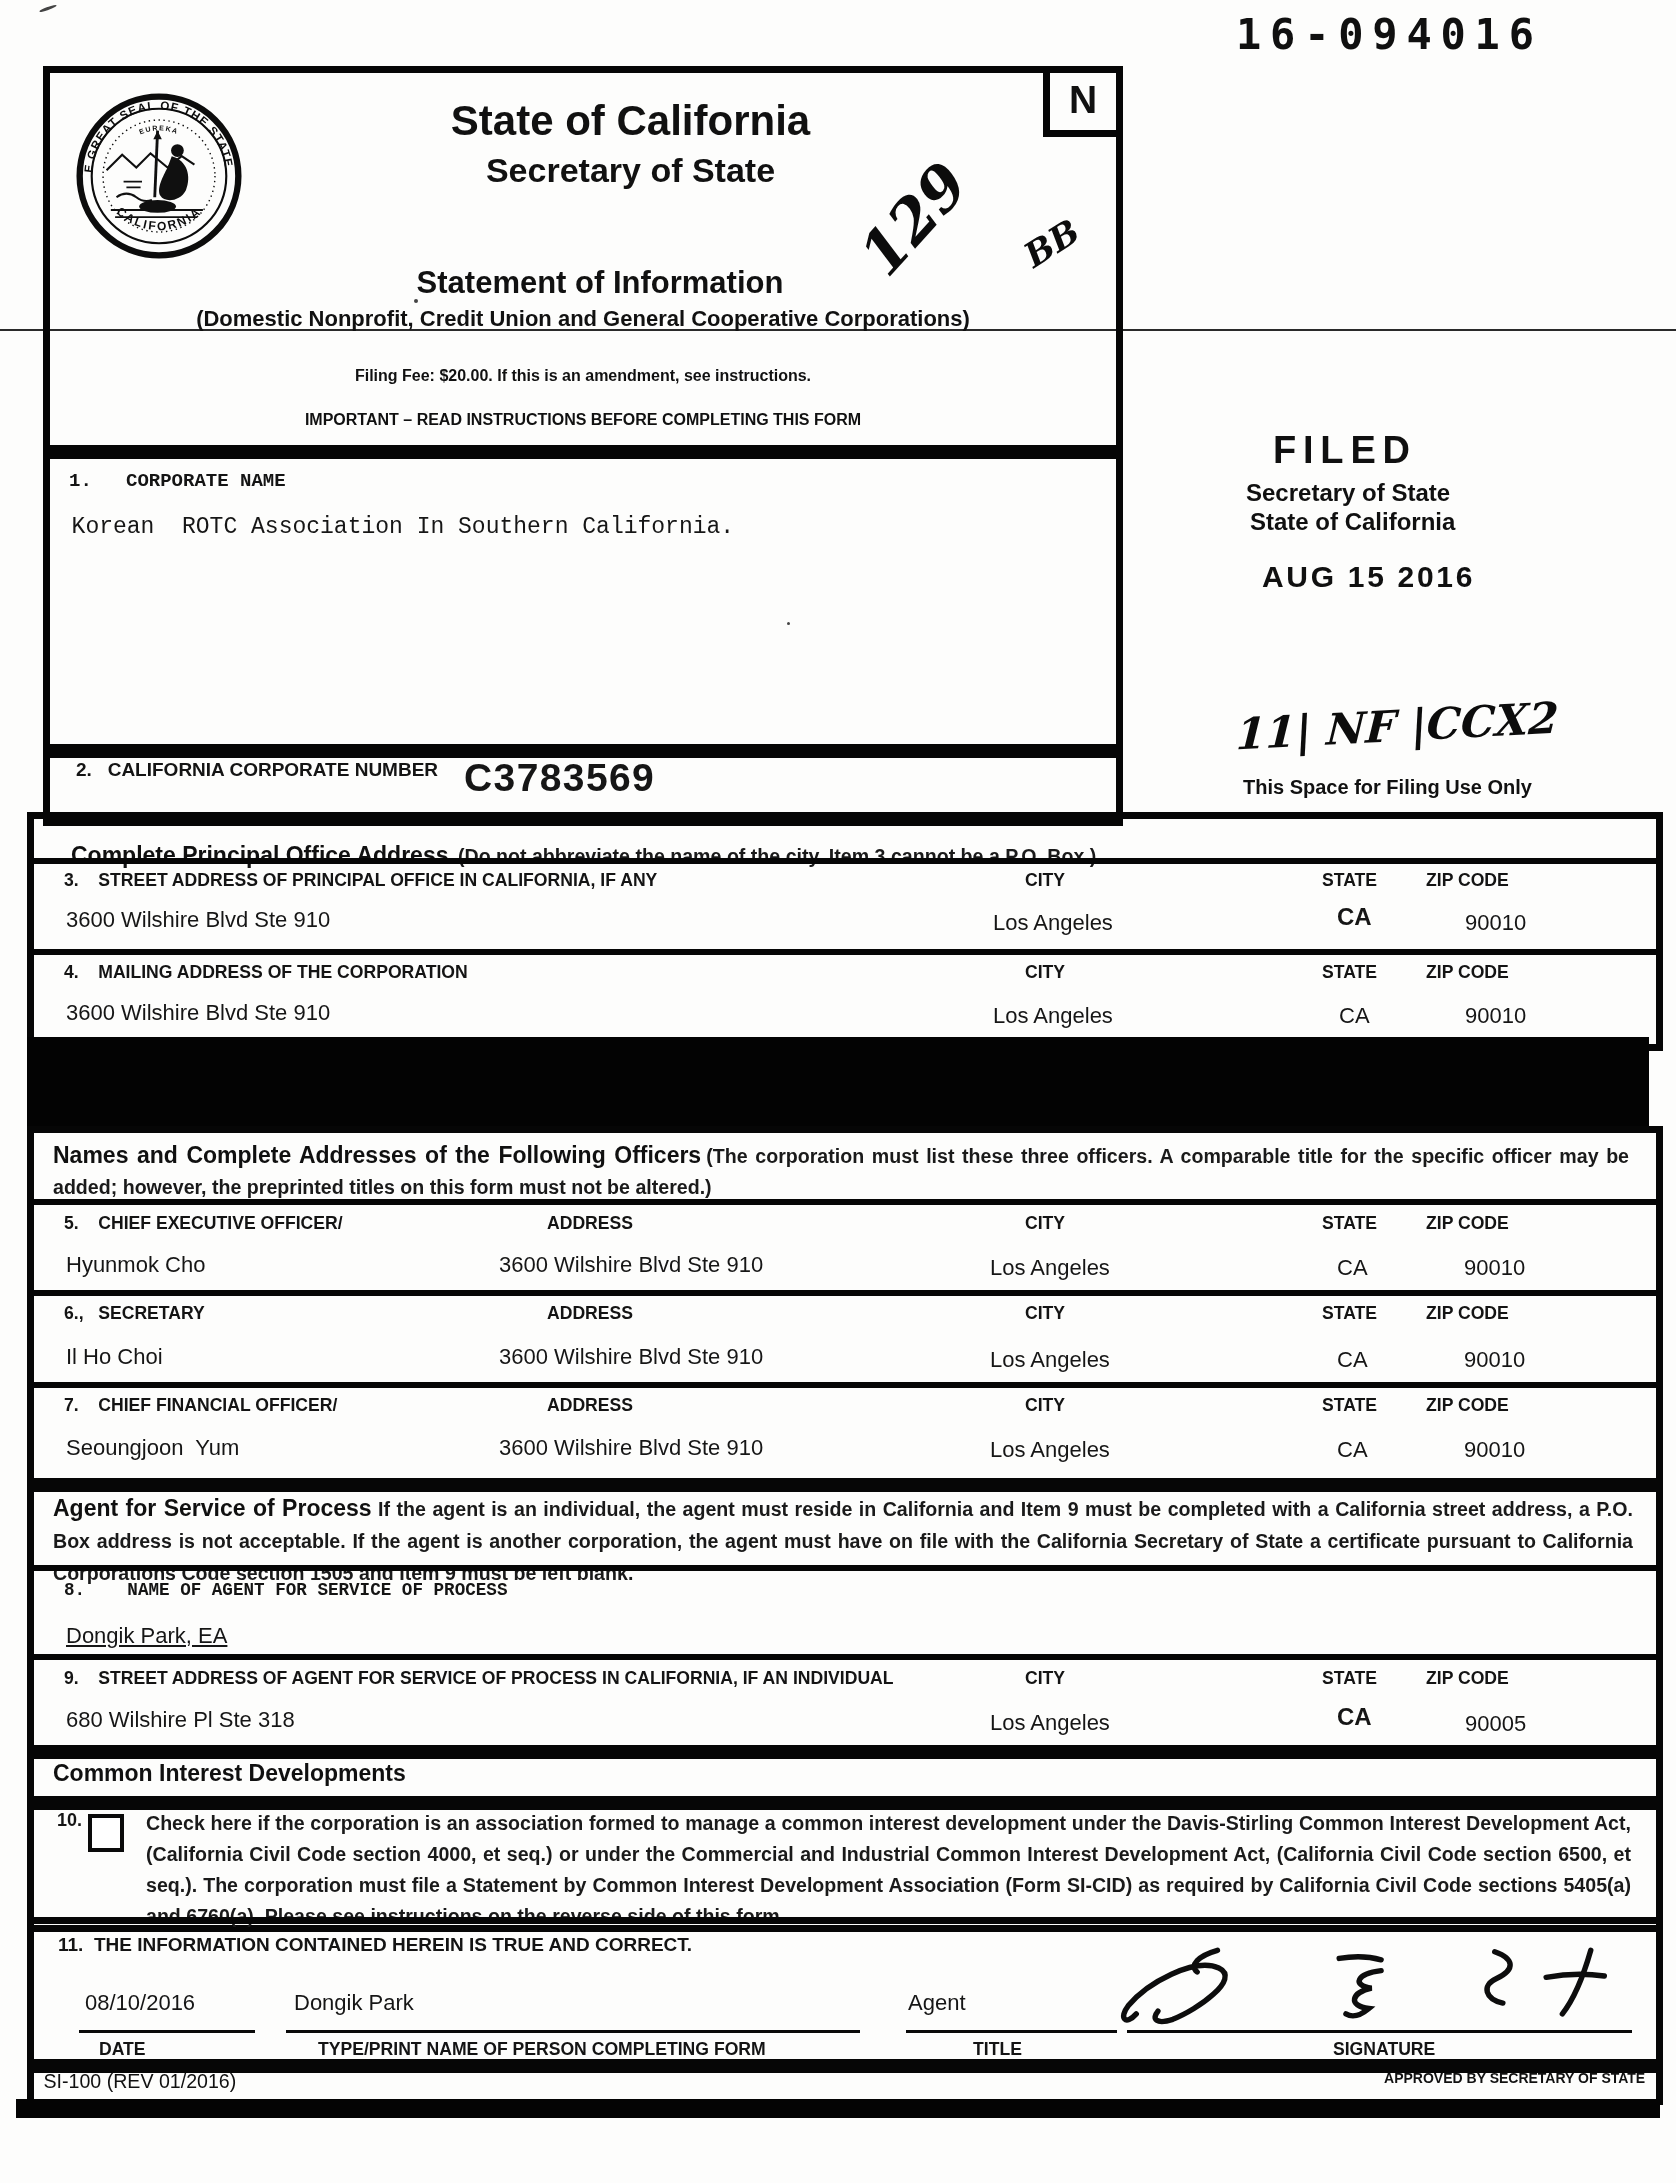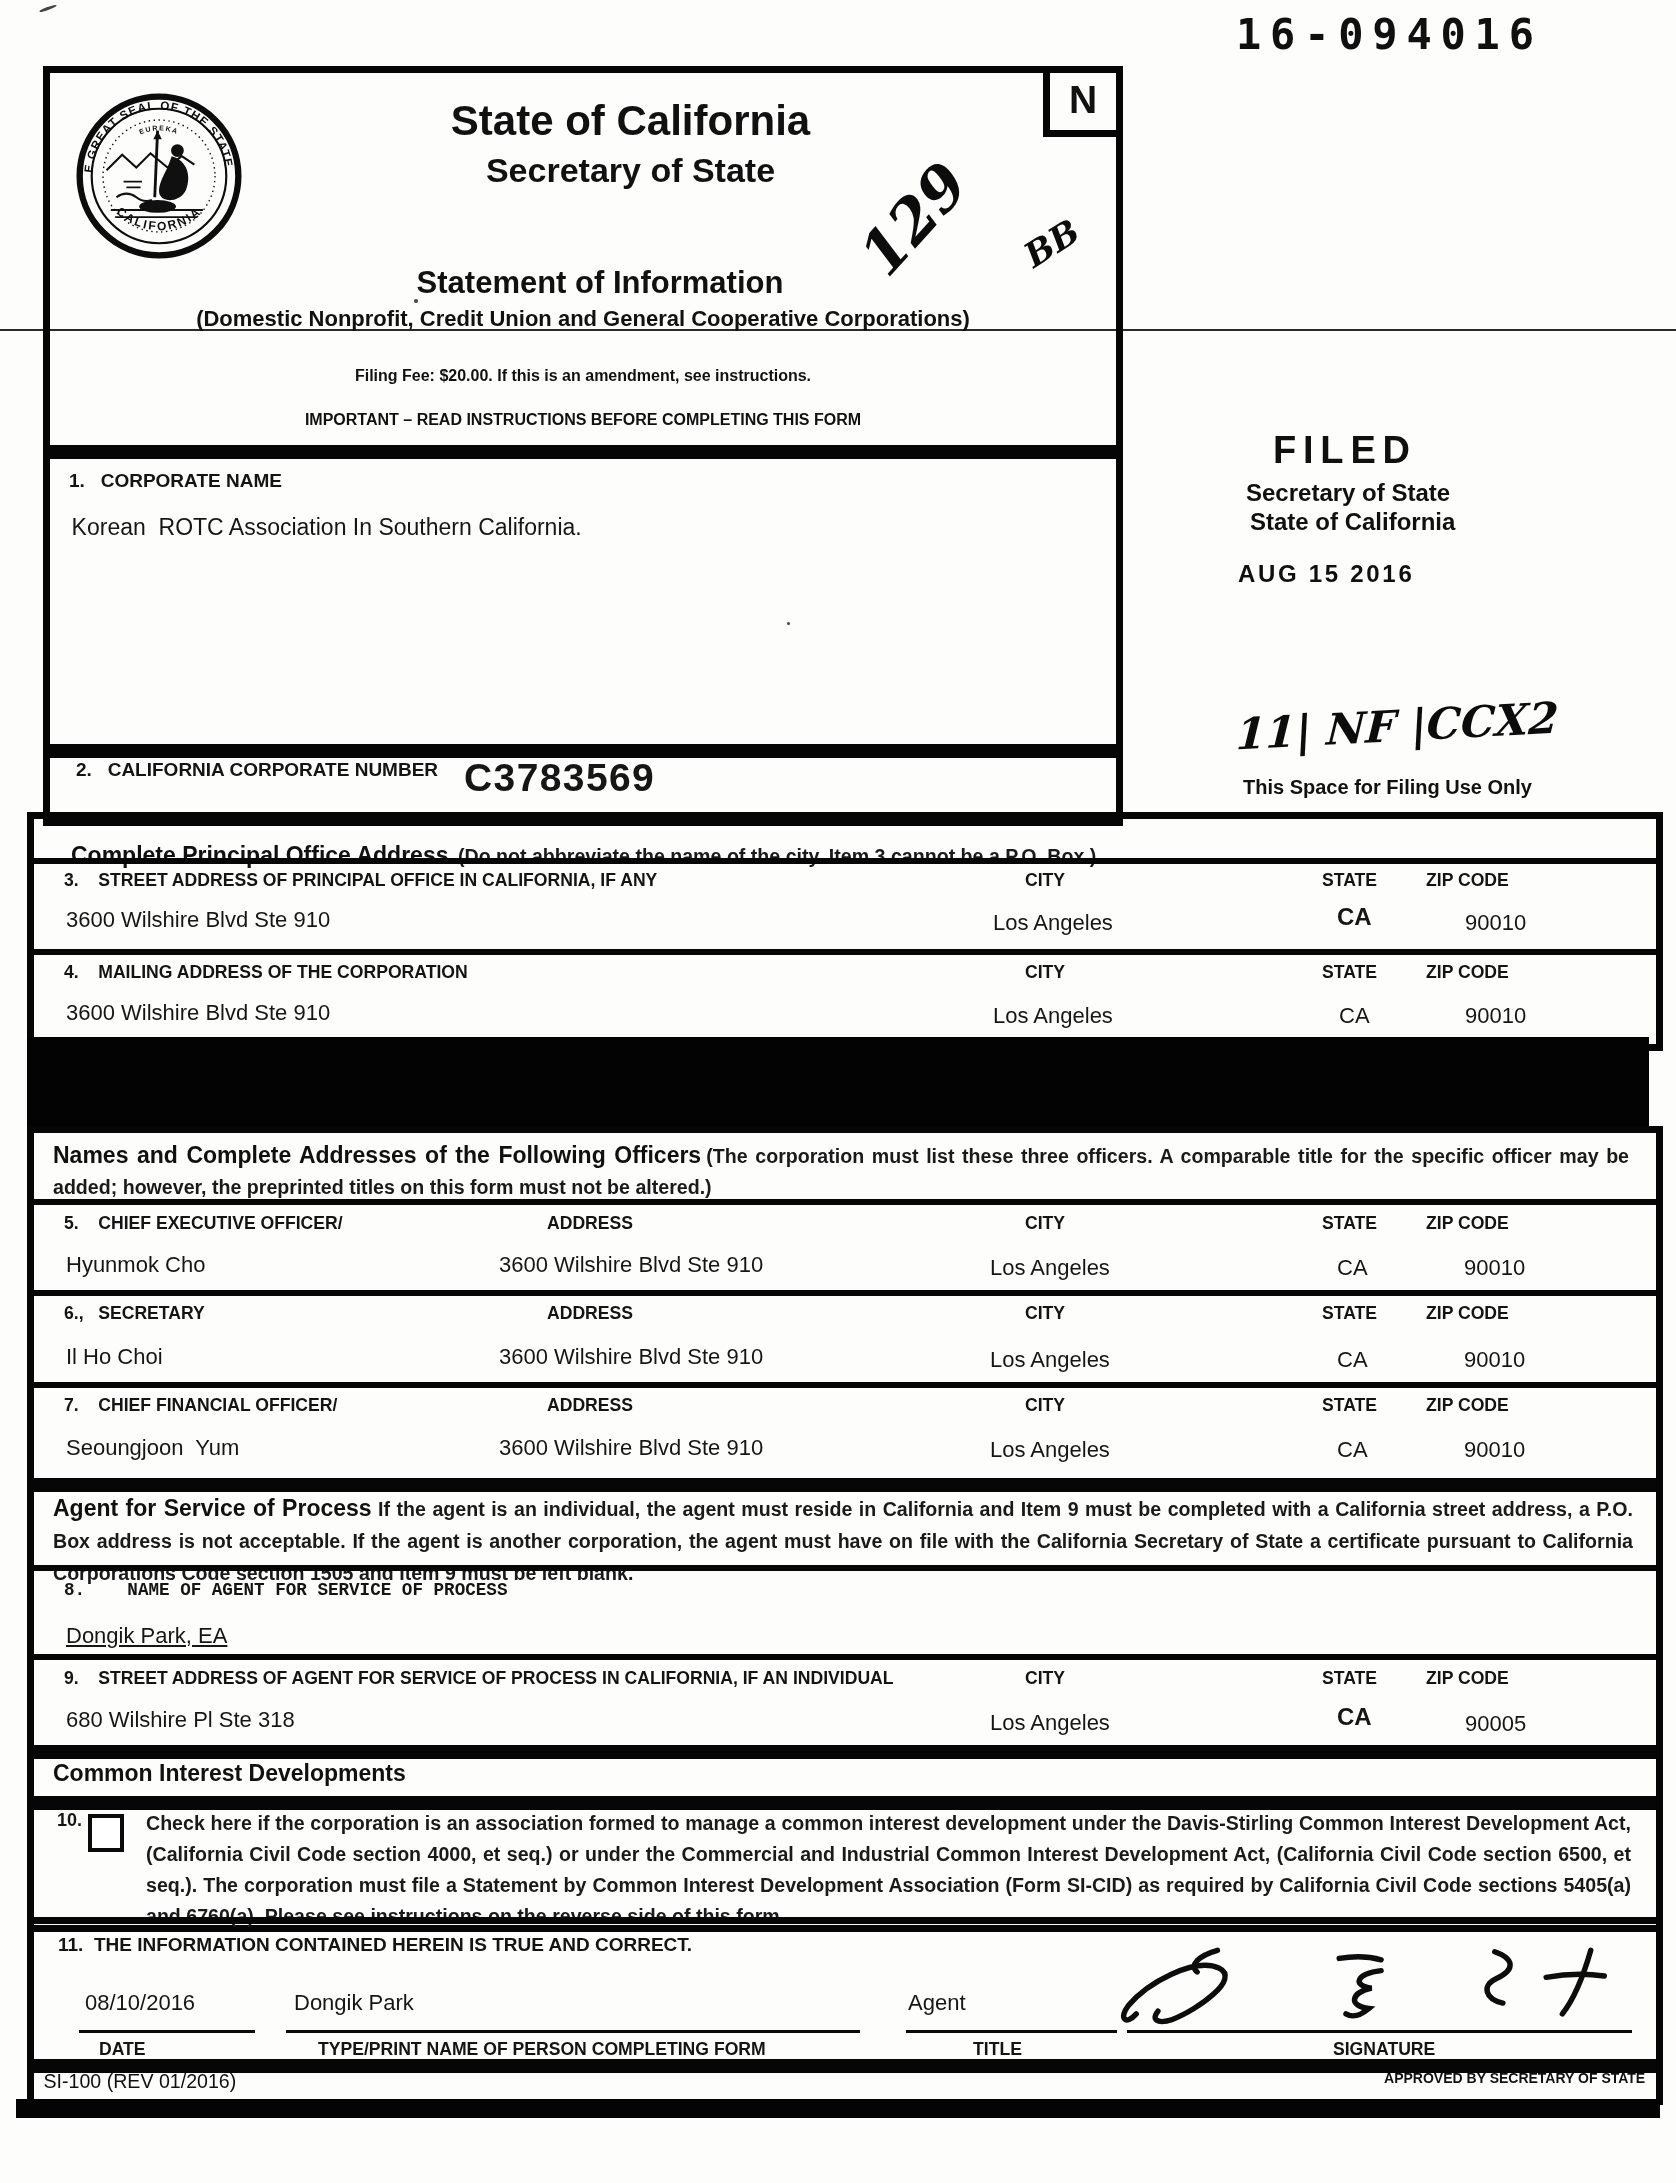--- a/index.html
+++ b/index.html
@@ -83,24 +83,24 @@
     <div class="abs ctr h35" style="top:338px;left:6.8px;right:6.8px;">IMPORTANT – READ INSTRUCTIONS BEFORE COMPLETING THIS FORM</div>
   </div>
 
   <div class="abs hand" style="left:851px;top:184px;font-size:60px;font-weight:700;transform:rotate(-48deg);">129</div>
   <div class="abs hand" style="left:1023px;top:223px;font-size:34px;font-weight:700;transform:rotate(-32deg);">BB</div>
 
   <div class="abs stamp" style="left:1238px;top:429px;width:379px;">
     <div style="font-weight:700;font-size:38px;letter-spacing:6.8px;margin-left:35px;">FILED</div>
     <div style="font-weight:700;font-size:24px;margin-top:6.8px;margin-left:8px;">Secretary of State</div>
     <div style="font-weight:700;font-size:24px;margin-top:1.4px;margin-left:12px;">State of California</div>
-    <div style="font-weight:700;font-size:24px;letter-spacing:2.7px;margin-top:24px;margin-left:0;">AUG 15 2016</div>
-  </div>
-
-  <div class="box" style="left:43px;top:445px;width:1066px;height:299px;">
+    <div style="font-weight:700;font-size:30px;letter-spacing:2.7px;margin-top:24px;margin-left:24px;">AUG 15 2016</div>
+  </div>
+
+  <div class="box" style="left:43px;top:445px;width:1066px;height:299px;font-family:Liberation Mono, monospace;">
     <span class="lbl" style="left:19px;top:17.6px;font-size:19px;">1.   CORPORATE NAME</span>
     <span class="val" style="left:21.6px;top:62px;font-size:23px;">Korean  ROTC Association In Southern California.</span>
   </div>
 
   <div class="box" style="left:43px;top:744px;width:1066px;height:68px;text-align:right;">
     <span class="lbl" style="left:26px;top:8px;font-size:19px;">2.   CALIFORNIA CORPORATE NUMBER</span>
     <span class="valb" style="left:414px;top:5.4px;font-size:39px;letter-spacing:1.4px;">C3783569</span>
   </div>
 
   <div class="abs hand" style="left:1236px;top:701px;font-size:43px;font-weight:700;transform:rotate(-3deg) skewX(-6deg);">11| NF |CCX2</div>

